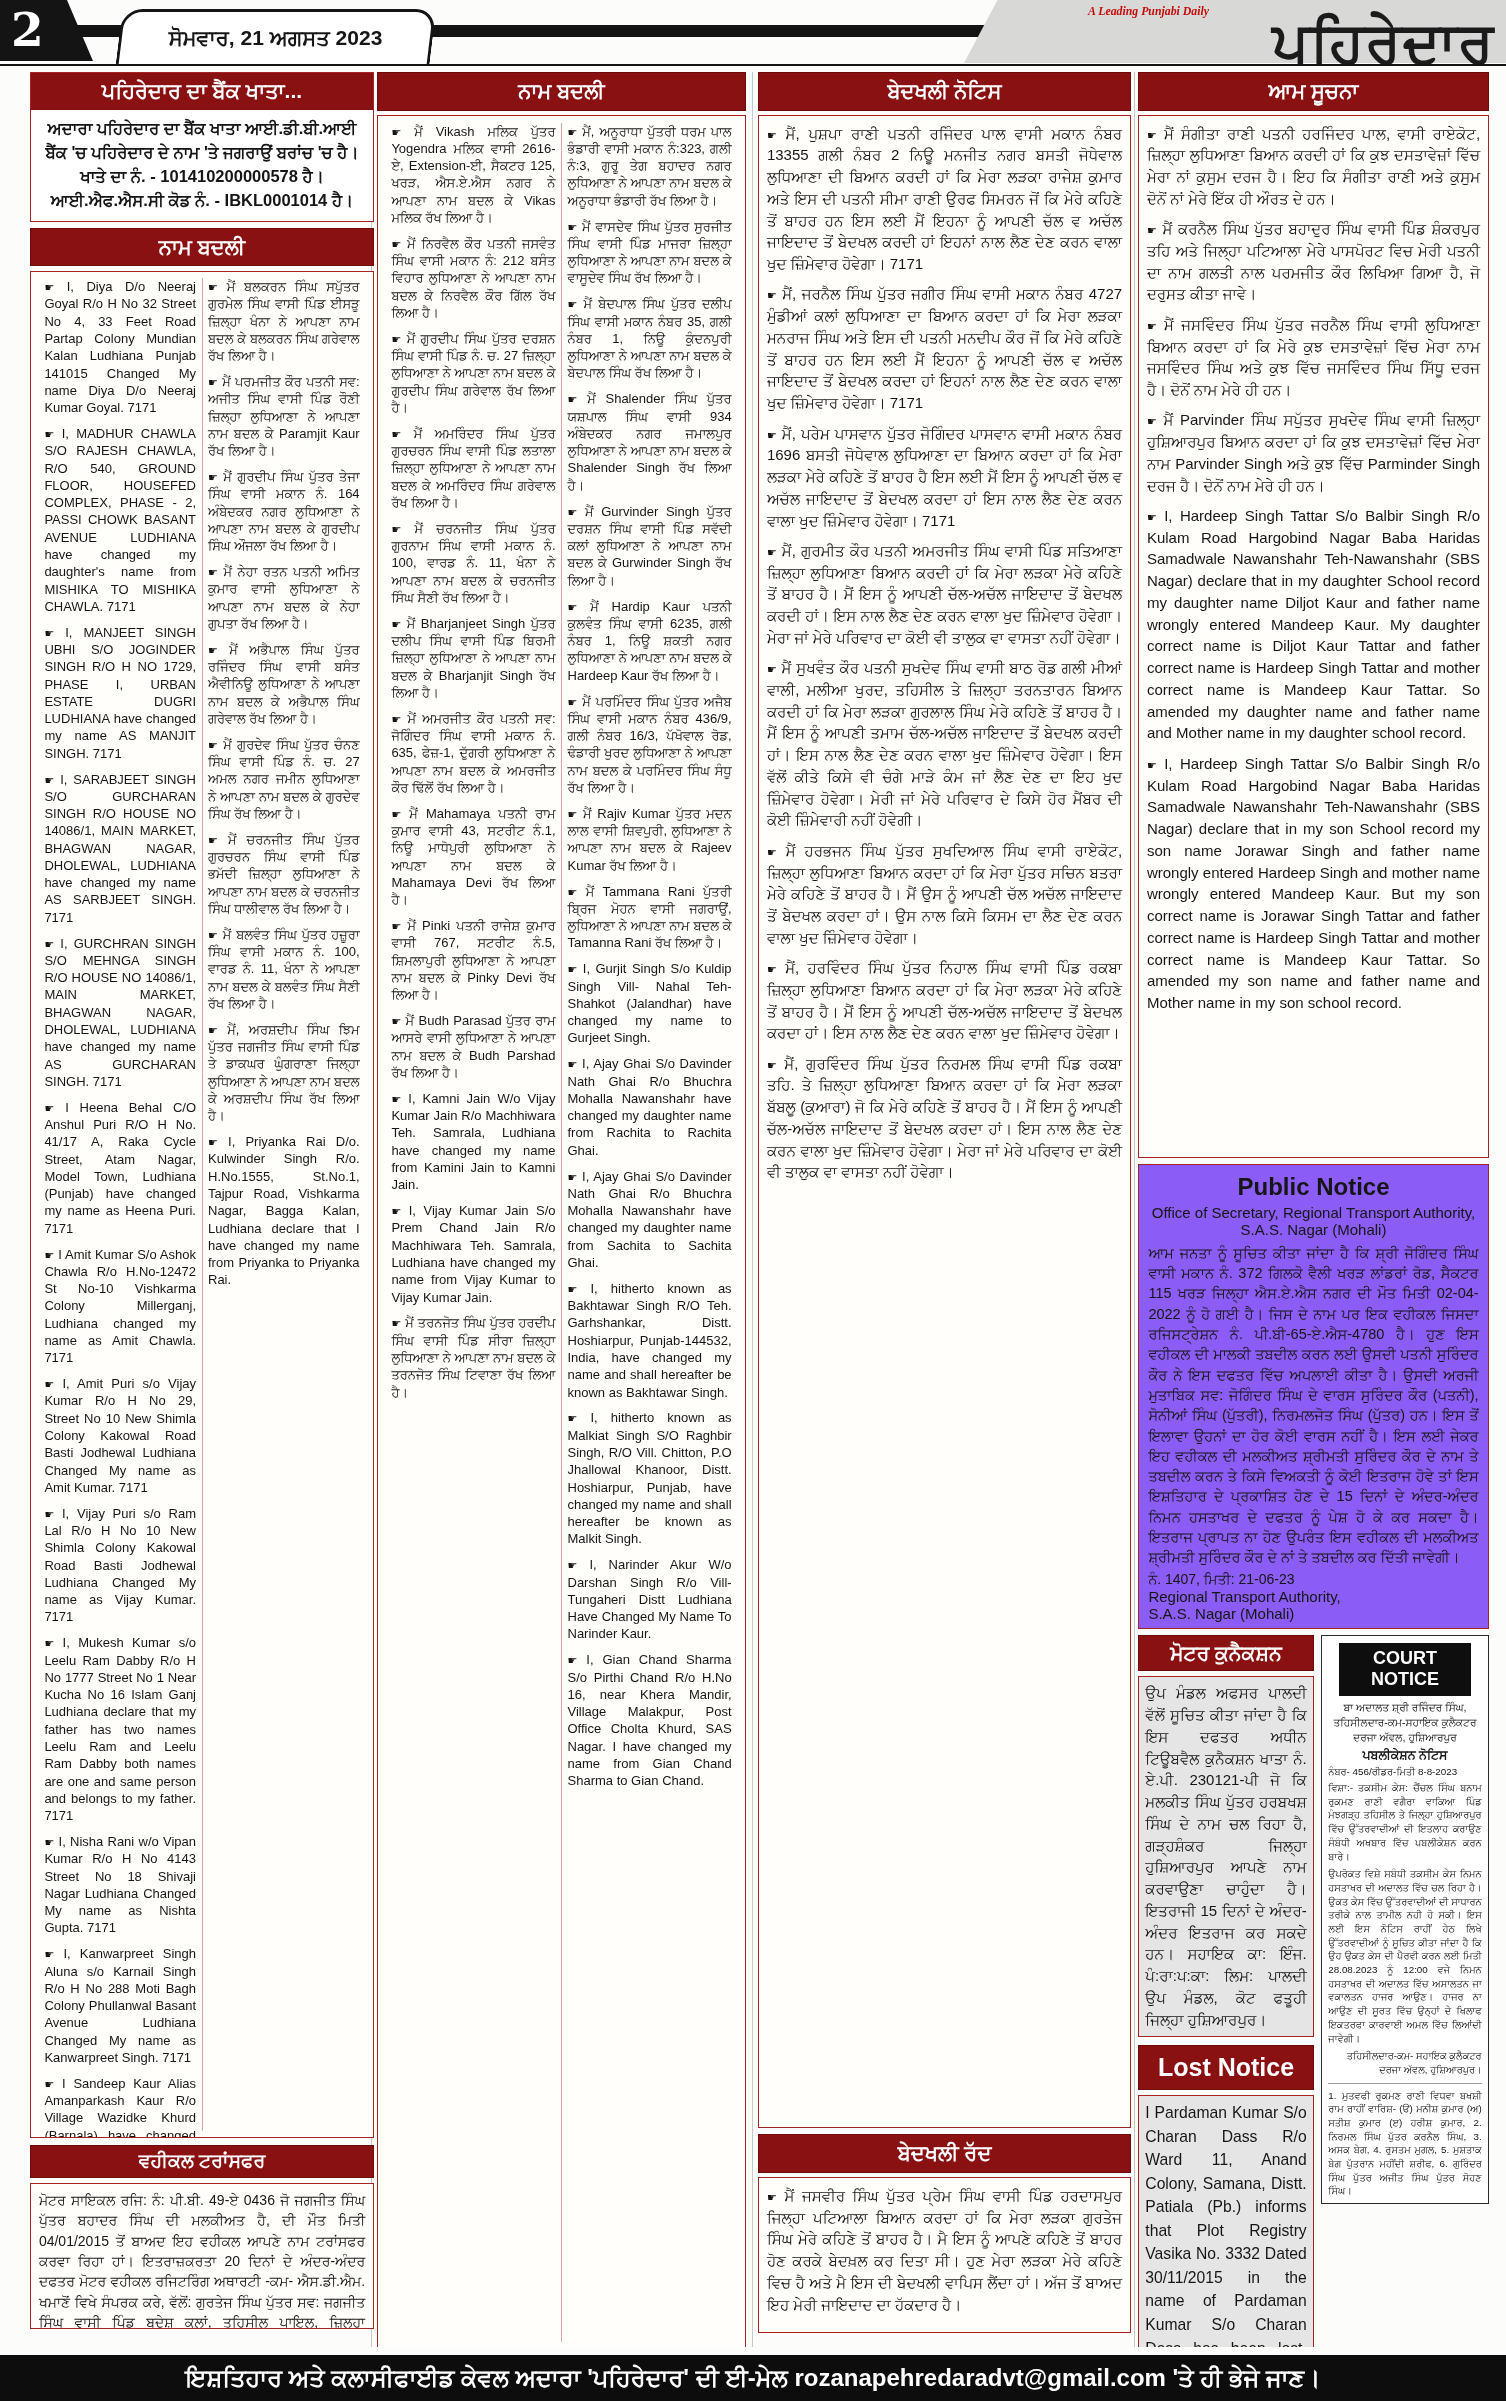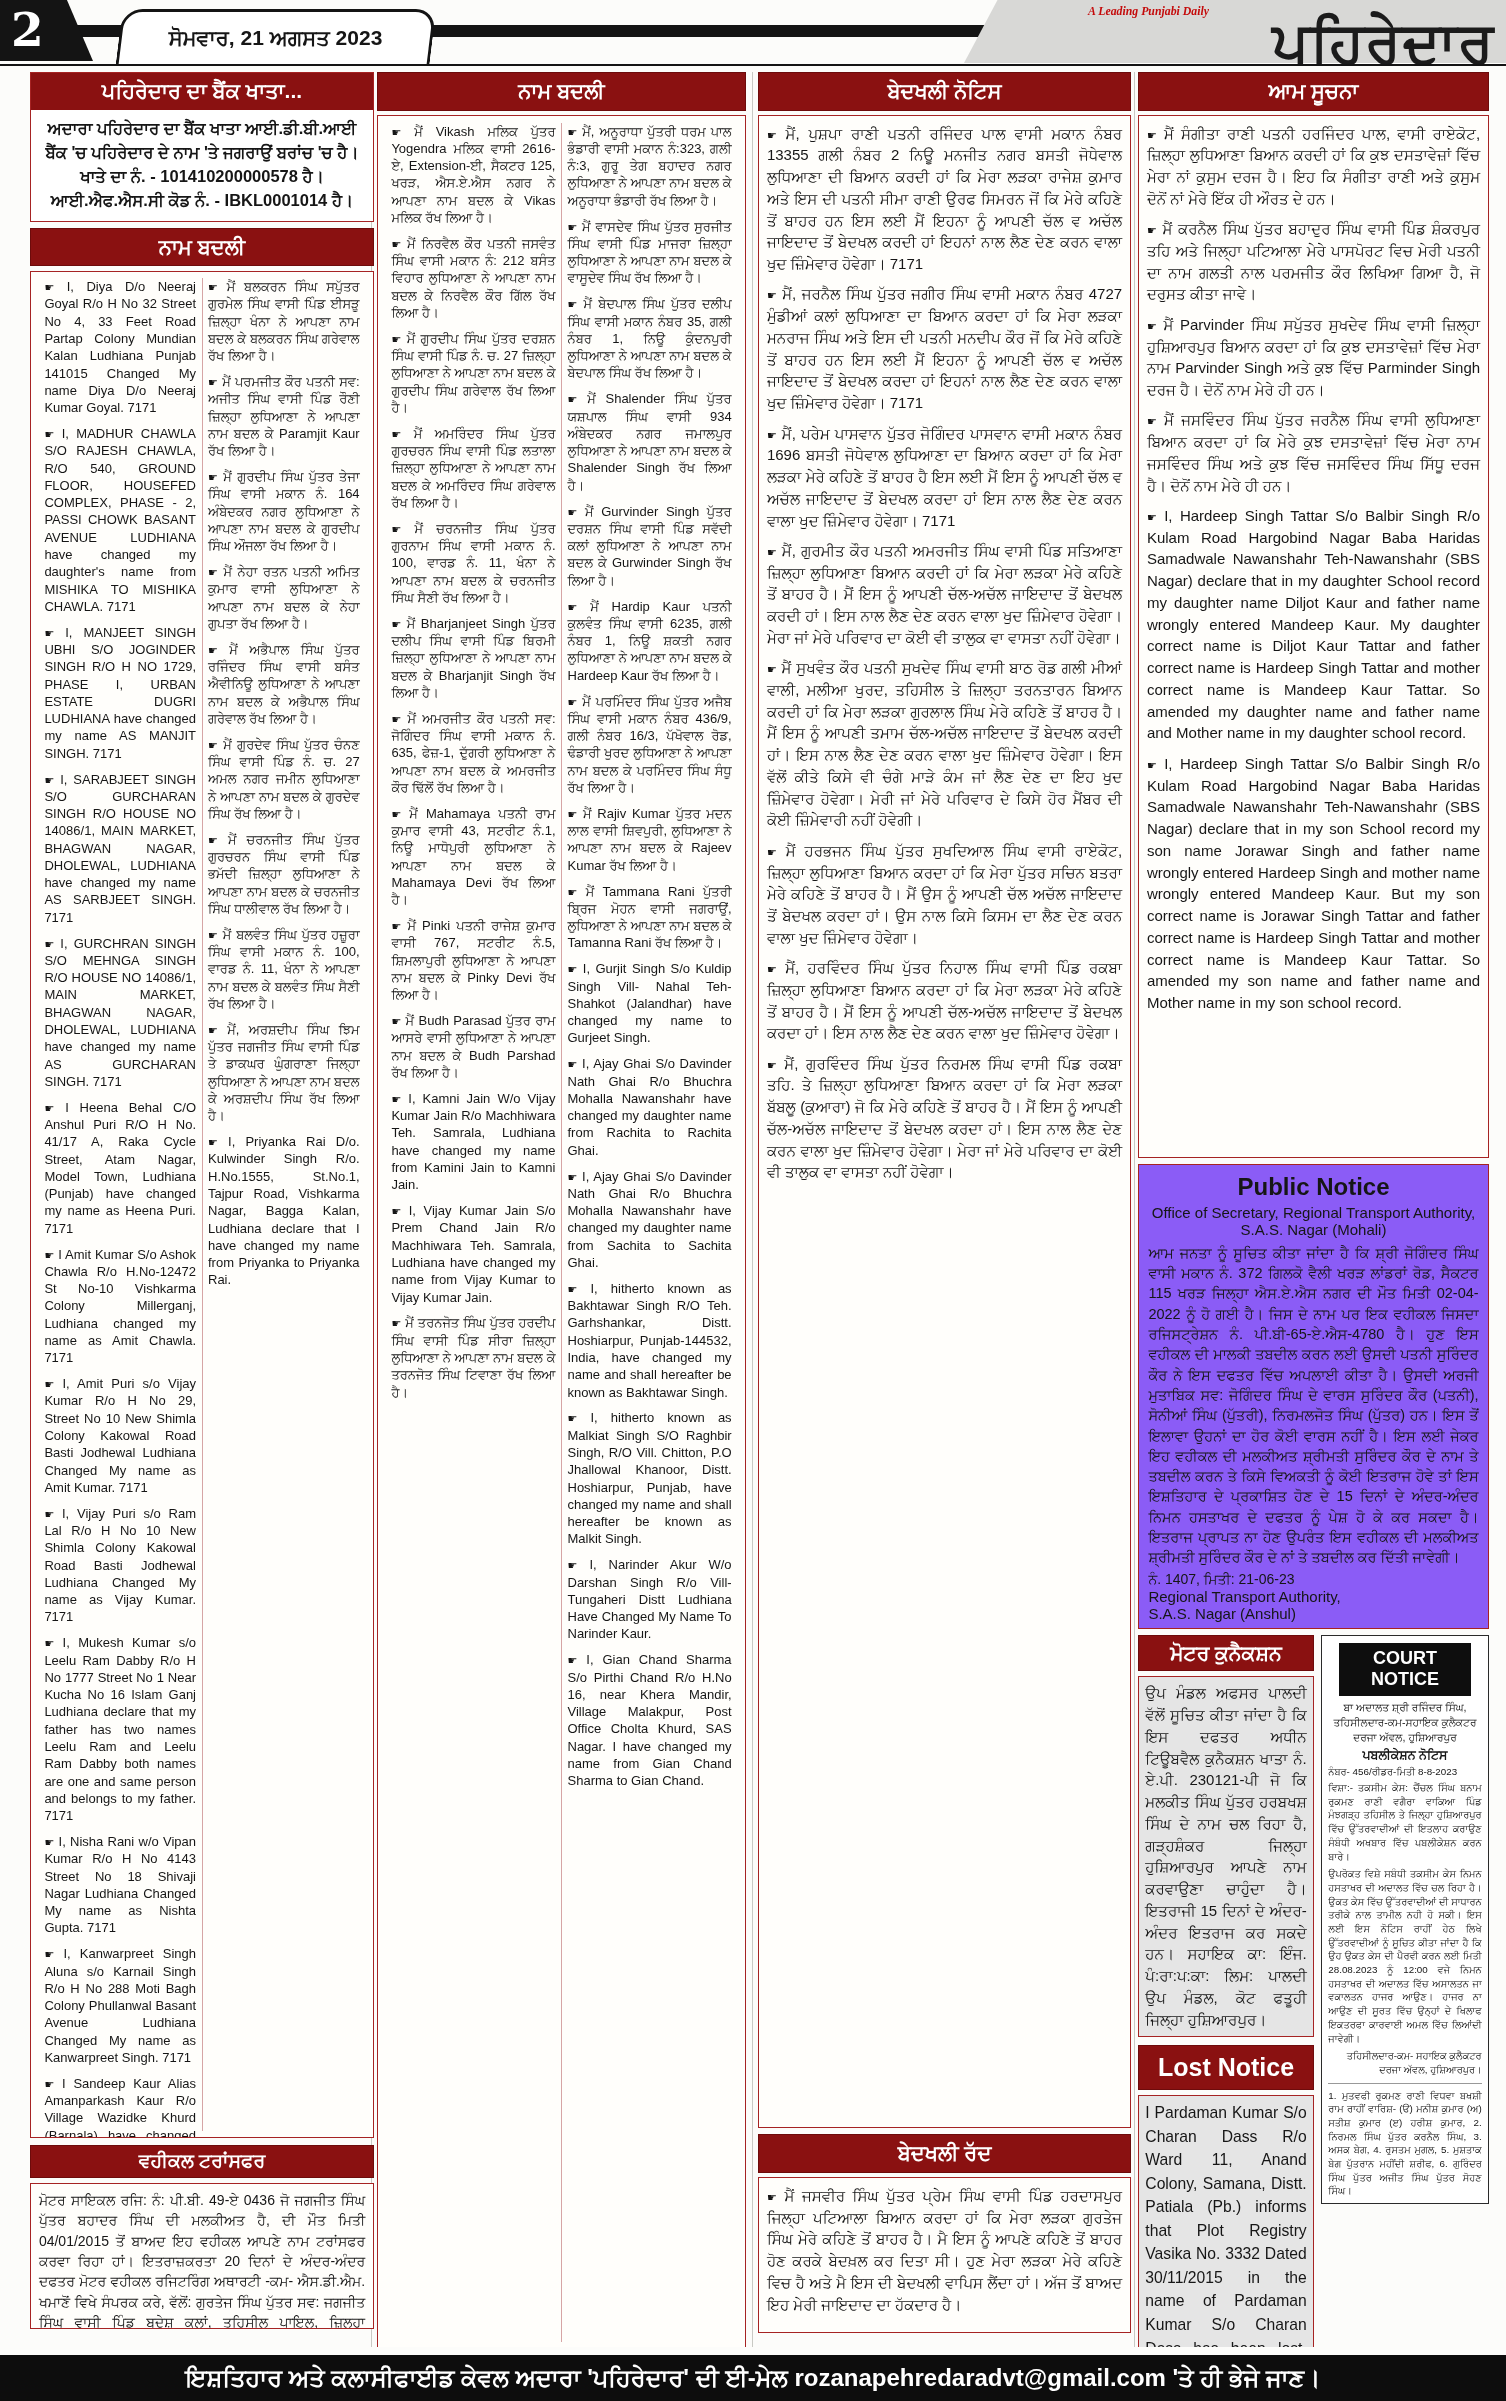--- a/index.html
+++ b/index.html
@@ -194,33 +194,33 @@
     <div class="adbox big" style="height:141px;overflow:hidden;">
         <p class="ad"><span class="bullet">☛</span>&nbsp;ਮੈਂ ਜਸਵੀਰ ਸਿੰਘ ਪੁੱਤਰ ਪ੍ਰੇਮ ਸਿੰਘ ਵਾਸੀ ਪਿੰਡ ਹਰਦਾਸਪੁਰ ਜਿਲ੍ਹਾ ਪਟਿਆਲਾ ਬਿਆਨ ਕਰਦਾ ਹਾਂ ਕਿ ਮੇਰਾ ਲੜਕਾ ਗੁਰਤੇਜ ਸਿੰਘ ਮੇਰੇ ਕਹਿਣੇ ਤੋਂ ਬਾਹਰ ਹੈ। ਮੈ ਇਸ ਨੂੰ ਆਪਣੇ ਕਹਿਣੇ ਤੋਂ ਬਾਹਰ ਹੋਣ ਕਰਕੇ ਬੇਦਖ਼ਲ ਕਰ ਦਿਤਾ ਸੀ। ਹੁਣ ਮੇਰਾ ਲੜਕਾ ਮੇਰੇ ਕਹਿਣੇ ਵਿਚ ਹੈ ਅਤੇ ਮੈ ਇਸ ਦੀ ਬੇਦਖਲੀ ਵਾਪਿਸ ਲੈਂਦਾ ਹਾਂ। ਅੱਜ ਤੋਂ ਬਾਅਦ ਇਹ ਮੇਰੀ ਜਾਇਦਾਦ ਦਾ ਹੱਕਦਾਰ ਹੈ।</p>
       </div>
   </div>
 
   <div class="group gD">
     <div class="banner">ਆਮ ਸੂਚਨਾ</div>
     <div class="adbox big" style="height:1028px;overflow:hidden;">
         <p class="ad"><span class="bullet">☛</span>&nbsp;ਮੈਂ ਸੰਗੀਤਾ ਰਾਣੀ ਪਤਨੀ ਹਰਜਿੰਦਰ ਪਾਲ, ਵਾਸੀ ਰਾਏਕੋਟ, ਜ਼ਿਲ੍ਹਾ ਲੁਧਿਆਣਾ ਬਿਆਨ ਕਰਦੀ ਹਾਂ ਕਿ ਕੁਝ ਦਸਤਾਵੇਜ਼ਾਂ ਵਿੱਚ ਮੇਰਾ ਨਾਂ ਕੁਸੁਮ ਦਰਜ ਹੈ। ਇਹ ਕਿ ਸੰਗੀਤਾ ਰਾਣੀ ਅਤੇ ਕੁਸੁਮ ਦੋਨੋਂ ਨਾਂ ਮੇਰੇ ਇੱਕ ਹੀ ਔਰਤ ਦੇ ਹਨ।</p>
         <p class="ad"><span class="bullet">☛</span>&nbsp;ਮੈਂ ਕਰਨੈਲ ਸਿੰਘ ਪੁੱਤਰ ਬਹਾਦੁਰ ਸਿੰਘ ਵਾਸੀ ਪਿੰਡ ਸ਼ੰਕਰਪੁਰ ਤਹਿ ਅਤੇ ਜਿਲ੍ਹਾ ਪਟਿਆਲਾ ਮੇਰੇ ਪਾਸਪੋਰਟ ਵਿਚ ਮੇਰੀ ਪਤਨੀ ਦਾ ਨਾਮ ਗਲਤੀ ਨਾਲ ਪਰਮਜੀਤ ਕੌਰ ਲਿਖਿਆ ਗਿਆ ਹੈ, ਜੋ ਦਰੁਸਤ ਕੀਤਾ ਜਾਵੇ।</p>
+        <p class="ad"><span class="bullet">☛</span>&nbsp;ਮੈਂ ਜਸਵਿੰਦਰ ਸਿੰਘ ਪੁੱਤਰ ਜਰਨੈਲ ਸਿੰਘ ਵਾਸੀ ਲੁਧਿਆਣਾ ਬਿਆਨ ਕਰਦਾ ਹਾਂ ਕਿ ਮੇਰੇ ਕੁਝ ਦਸਤਾਵੇਜ਼ਾਂ ਵਿੱਚ ਮੇਰਾ ਨਾਮ ਜਸਵਿੰਦਰ ਸਿੰਘ ਅਤੇ ਕੁਝ ਵਿੱਚ ਜਸਵਿੰਦਰ ਸਿੰਘ ਸਿੱਧੂ ਦਰਜ ਹੈ। ਦੋਨੋਂ ਨਾਮ ਮੇਰੇ ਹੀ ਹਨ।</p>
         <p class="ad"><span class="bullet">☛</span>&nbsp;ਮੈਂ Parvinder ਸਿੰਘ ਸਪੁੱਤਰ ਸੁਖਦੇਵ ਸਿੰਘ ਵਾਸੀ ਜ਼ਿਲ੍ਹਾ ਹੁਸ਼ਿਆਰਪੁਰ ਬਿਆਨ ਕਰਦਾ ਹਾਂ ਕਿ ਕੁਝ ਦਸਤਾਵੇਜ਼ਾਂ ਵਿੱਚ ਮੇਰਾ ਨਾਮ Parvinder Singh ਅਤੇ ਕੁਝ ਵਿੱਚ Parminder Singh ਦਰਜ ਹੈ। ਦੋਨੋਂ ਨਾਮ ਮੇਰੇ ਹੀ ਹਨ।</p>
-        <p class="ad"><span class="bullet">☛</span>&nbsp;ਮੈਂ ਜਸਵਿੰਦਰ ਸਿੰਘ ਪੁੱਤਰ ਜਰਨੈਲ ਸਿੰਘ ਵਾਸੀ ਲੁਧਿਆਣਾ ਬਿਆਨ ਕਰਦਾ ਹਾਂ ਕਿ ਮੇਰੇ ਕੁਝ ਦਸਤਾਵੇਜ਼ਾਂ ਵਿੱਚ ਮੇਰਾ ਨਾਮ ਜਸਵਿੰਦਰ ਸਿੰਘ ਅਤੇ ਕੁਝ ਵਿੱਚ ਜਸਵਿੰਦਰ ਸਿੰਘ ਸਿੱਧੂ ਦਰਜ ਹੈ। ਦੋਨੋਂ ਨਾਮ ਮੇਰੇ ਹੀ ਹਨ।</p>
         <p class="ad"><span class="bullet">☛</span>&nbsp;I, Hardeep Singh Tattar S/o Balbir Singh R/o Kulam Road Hargobind Nagar Baba Haridas Samadwale Nawanshahr Teh-Nawanshahr (SBS Nagar) declare that in my daughter School record my daughter name Diljot Kaur and father name wrongly entered Mandeep Kaur. My daughter correct name is Diljot Kaur Tattar and father correct name is Hardeep Singh Tattar and mother correct name is Mandeep Kaur Tattar. So amended my daughter name and father name and Mother name in my daughter school record.</p>
         <p class="ad"><span class="bullet">☛</span>&nbsp;I, Hardeep Singh Tattar S/o Balbir Singh R/o Kulam Road Hargobind Nagar Baba Haridas Samadwale Nawanshahr Teh-Nawanshahr (SBS Nagar) declare that in my son School record my son name Jorawar Singh and father name wrongly entered Hardeep Singh and mother name wrongly entered Mandeep Kaur. But my son correct name is Jorawar Singh Tattar and father correct name is Hardeep Singh Tattar and mother correct name is Mandeep Kaur Tattar. So amended my son name and father name and Mother name in my son school record.</p>
       </div>
 
     <div class="pnbox">
       <div class="pn-title">Public Notice</div>
       <div class="pn-office">Office of Secretary, Regional Transport Authority, S.A.S. Nagar (Mohali)</div>
       <div class="pn-body">ਆਮ ਜਨਤਾ ਨੂੰ ਸੂਚਿਤ ਕੀਤਾ ਜਾਂਦਾ ਹੈ ਕਿ ਸ਼੍ਰੀ ਜੋਗਿੰਦਰ ਸਿੰਘ ਵਾਸੀ ਮਕਾਨ ਨੰ. 372 ਗਿਲਕੋ ਵੈਲੀ ਖਰੜ ਲਾਂਡਰਾਂ ਰੋਡ, ਸੈਕਟਰ 115 ਖਰੜ ਜਿਲ੍ਹਾ ਐਸ.ਏ.ਐਸ ਨਗਰ ਦੀ ਮੌਤ ਮਿਤੀ 02-04-2022 ਨੂੰ ਹੋ ਗਈ ਹੈ। ਜਿਸ ਦੇ ਨਾਮ ਪਰ ਇਕ ਵਹੀਕਲ ਜਿਸਦਾ ਰਜਿਸਟ੍ਰੇਸ਼ਨ ਨੰ. ਪੀ.ਬੀ-65-ਏ.ਐਸ-4780 ਹੈ। ਹੁਣ ਇਸ ਵਹੀਕਲ ਦੀ ਮਾਲਕੀ ਤਬਦੀਲ ਕਰਨ ਲਈ ਉਸਦੀ ਪਤਨੀ ਸੁਰਿੰਦਰ ਕੌਰ ਨੇ ਇਸ ਦਫਤਰ ਵਿੱਚ ਅਪਲਾਈ ਕੀਤਾ ਹੈ। ਉਸਦੀ ਅਰਜੀ ਮੁਤਾਬਿਕ ਸਵ: ਜੋਗਿੰਦਰ ਸਿੰਘ ਦੇ ਵਾਰਸ ਸੁਰਿੰਦਰ ਕੌਰ (ਪਤਨੀ), ਸੋਨੀਆਂ ਸਿੰਘ (ਪੁੱਤਰੀ), ਨਿਰਮਲਜੋਤ ਸਿੰਘ (ਪੁੱਤਰ) ਹਨ। ਇਸ ਤੋਂ ਇਲਾਵਾ ਉਹਨਾਂ ਦਾ ਹੋਰ ਕੋਈ ਵਾਰਸ ਨਹੀਂ ਹੈ। ਇਸ ਲਈ ਜੇਕਰ ਇਹ ਵਹੀਕਲ ਦੀ ਮਲਕੀਅਤ ਸ਼੍ਰੀਮਤੀ ਸੁਰਿੰਦਰ ਕੌਰ ਦੇ ਨਾਮ ਤੇ ਤਬਦੀਲ ਕਰਨ ਤੇ ਕਿਸੇ ਵਿਅਕਤੀ ਨੂੰ ਕੋਈ ਇਤਰਾਜ ਹੋਵੇ ਤਾਂ ਇਸ ਇਸ਼ਤਿਹਾਰ ਦੇ ਪ੍ਰਕਾਸ਼ਿਤ ਹੋਣ ਦੇ 15 ਦਿਨਾਂ ਦੇ ਅੰਦਰ-ਅੰਦਰ ਨਿਮਨ ਹਸਤਾਖਰ ਦੇ ਦਫਤਰ ਨੂੰ ਪੇਸ਼ ਹੋ ਕੇ ਕਰ ਸਕਦਾ ਹੈ। ਇਤਰਾਜ ਪ੍ਰਾਪਤ ਨਾ ਹੋਣ ਉਪਰੰਤ ਇਸ ਵਹੀਕਲ ਦੀ ਮਲਕੀਅਤ ਸ਼੍ਰੀਮਤੀ ਸੁਰਿੰਦਰ ਕੌਰ ਦੇ ਨਾਂ ਤੇ ਤਬਦੀਲ ਕਰ ਦਿੱਤੀ ਜਾਵੇਗੀ।</div>
       <div class="pn-ref">ਨੰ. 1407, ਮਿਤੀ: 21-06-23</div>
       <div class="pn-sign">Regional Transport Authority,</div>
-      <div class="pn-sign">S.A.S. Nagar (Anshul)</div>
+      <div class="pn-sign">S.A.S. Nagar (Mohali)</div>
     </div>
 
     <div class="drow">
       <div class="dleft">
         <div class="miniband">ਮੋਟਰ ਕੁਨੈਕਸ਼ਨ</div>
         <div class="minibox">ਉਪ ਮੰਡਲ ਅਫਸਰ ਪਾਲਦੀ ਵੱਲੋਂ ਸੂਚਿਤ ਕੀਤਾ ਜਾਂਦਾ ਹੈ ਕਿ ਇਸ ਦਫਤਰ ਅਧੀਨ ਟਿਊਬਵੈਲ ਕੁਨੈਕਸ਼ਨ ਖਾਤਾ ਨੰ. ਏ.ਪੀ. 230121-ਪੀ ਜੋ ਕਿ ਮਲਕੀਤ ਸਿੰਘ ਪੁੱਤਰ ਹਰਬਖਸ਼ ਸਿੰਘ ਦੇ ਨਾਮ ਚਲ ਰਿਹਾ ਹੈ, ਗੜ੍ਹਸ਼ੰਕਰ ਜਿਲ੍ਹਾ ਹੁਸ਼ਿਆਰਪੁਰ ਆਪਣੇ ਨਾਮ ਕਰਵਾਉਣਾ ਚਾਹੁੰਦਾ ਹੈ। ਇਤਰਾਜੀ 15 ਦਿਨਾਂ ਦੇ ਅੰਦਰ-ਅੰਦਰ ਇਤਰਾਜ ਕਰ ਸਕਦੇ ਹਨ। ਸਹਾਇਕ ਕਾ: ਇੰਜ. ਪੰ:ਰਾ:ਪ:ਕਾ: ਲਿਮ: ਪਾਲਦੀ ਉਪ ਮੰਡਲ, ਕੋਟ ਫਤੂਹੀ ਜਿਲ੍ਹਾ ਹੁਸ਼ਿਆਰਪੁਰ।</div>
         <div class="lostband">Lost Notice</div>
         <div class="minibox lost-body">I Pardaman Kumar S/o Charan Dass R/o Ward 11, Anand Colony, Samana, Distt. Patiala (Pb.) informs that Plot Registry Vasika No. 3332 Dated 30/11/2015 in the name of Pardaman Kumar S/o Charan Dass has been lost. Police has been reported vide LR no. 330100/2023 date 01/04/2023. If anybody found please contact at above address/ Ph 98153-90742</div>
 
       </div>

